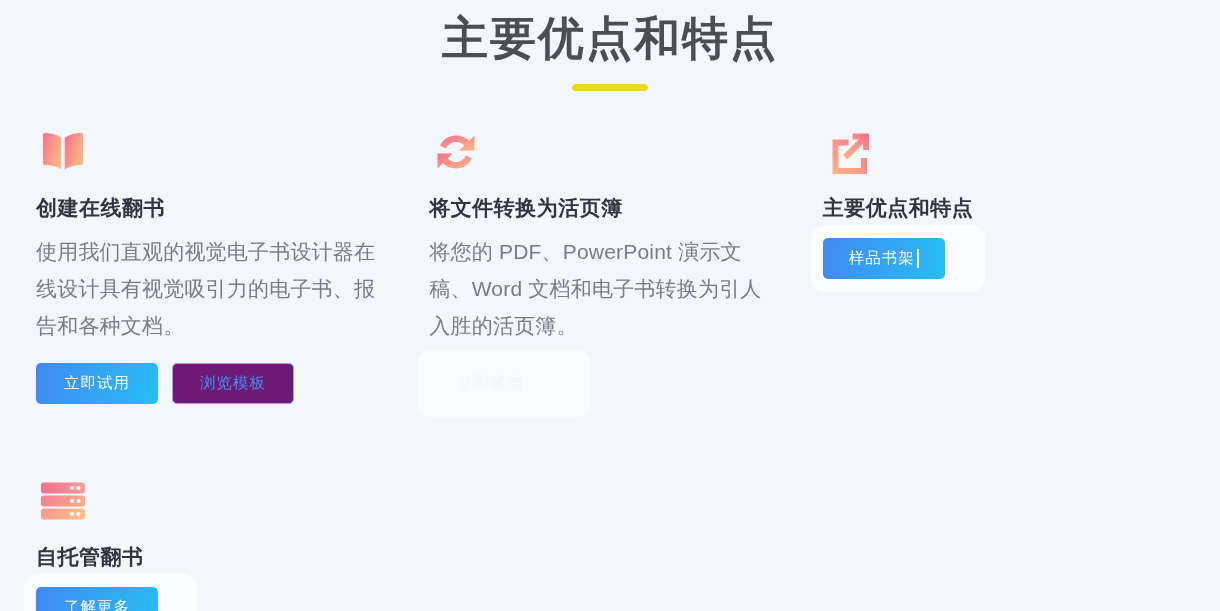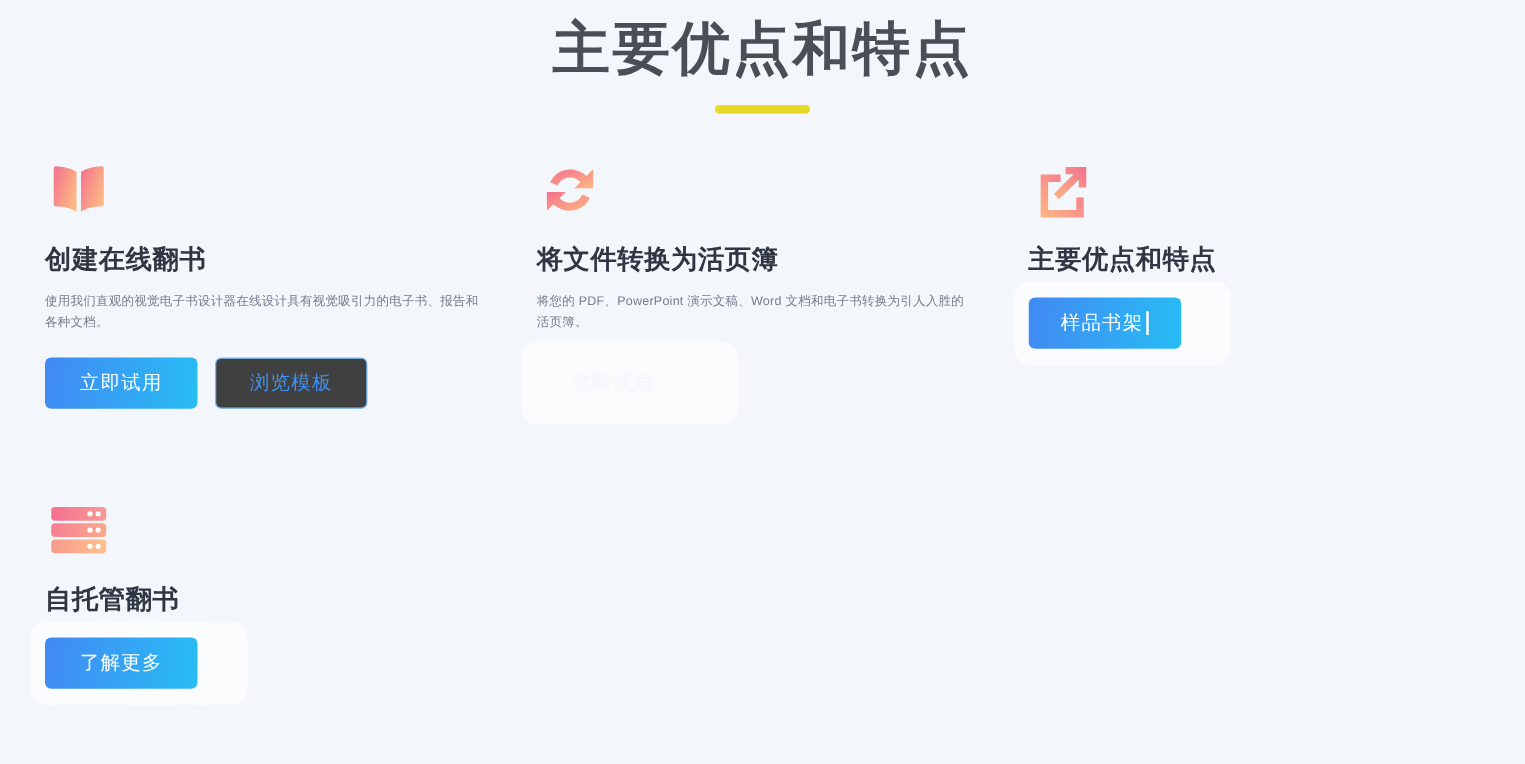--- a/index.html
+++ b/index.html
@@ -67,21 +67,21 @@
   
   .feature-title {
     font-size: 21px;
     font-weight: bold;
     color: #2f3542;
     margin: 0 0 13px 0;
     letter-spacing: 0.5px;
     line-height: 1.2;
   }
   .feature-desc {
-    font-size: 10px;
+    font-size: 21px;
     color: #737d8c;
     line-height: 1.78;
     margin: 0;
     max-width: 352px;
     letter-spacing: 0.2px;
   }
 
   
   .btn-row {
     margin-top: 18px;
@@ -105,21 +105,21 @@
     justify-content: center;
     cursor: pointer;
     box-sizing: border-box;
     white-space: nowrap;
   }
   .btn-primary {
     background: linear-gradient(100deg, #4289f3 0%, #27bdf4 100%);
     color: #ffffff;
   }
   .btn-outline {
-    background: #404040;
+    background: #701a75;
     color: #3d92f5;
     border: 1px solid #7ab6f8;
   }
   
   .btn-ghost {
     background: #f7fafd;
     color: #ffffff;
     border: 1px solid #ffffff;
     opacity: 0.92;
   }

